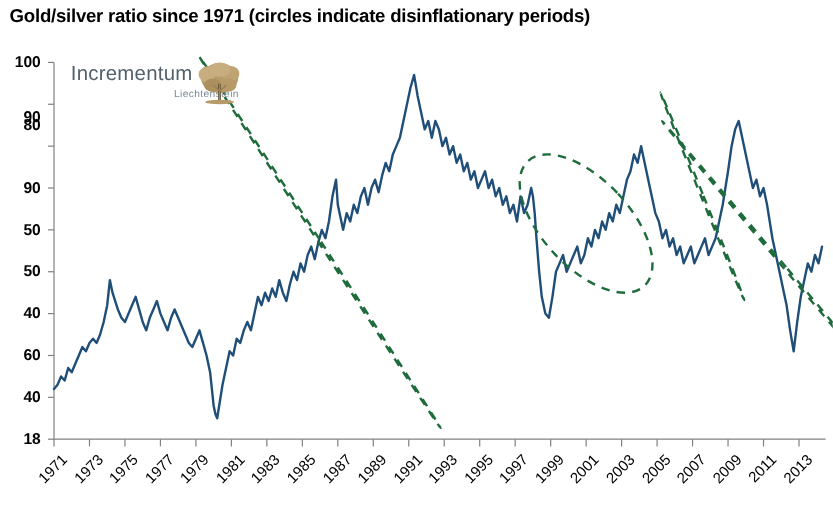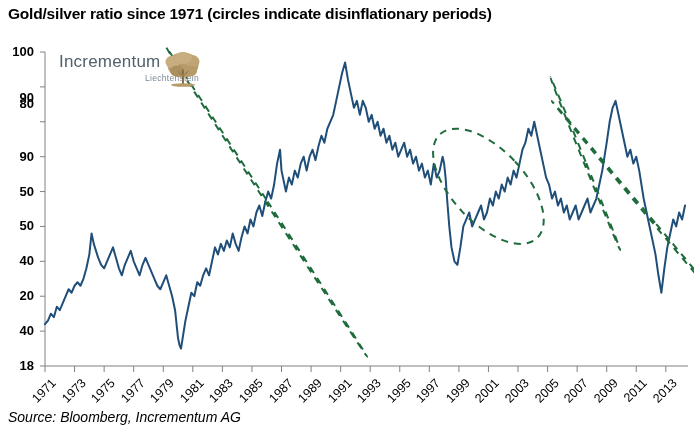--- a/index.html
+++ b/index.html
@@ -164,21 +164,21 @@
       <path d="M19 20 L19 34 L21 34 L21 20 Z" fill="#a5display"></path>
       <path d="M19.2 19 L19.2 34 L20.9 34 L20.9 19 Z" fill="#9d8252"></path>
       <path d="M20 26 L15 21 M20 26 L25.5 21" stroke="#9d8252" stroke-width="1.4" fill="none"></path>
       <ellipse cx="20" cy="35" rx="12" ry="1.8" fill="#b69a67"></ellipse>
     </svg>
   </div>
 
   <div id="ytick-labels">
       <div class="ytick-label" style="left: 2px; top: 358px;">18</div>
       <div class="ytick-label" style="left: 2px; top: 323.111px;">40</div>
-      <div class="ytick-label" style="left: 2px; top: 288.222px;">20</div>
+      <div class="ytick-label" style="left: 2px; top: 288.222px;">60</div>
       <div class="ytick-label" style="left: 2px; top: 253.333px;">40</div>
       <div class="ytick-label" style="left: 2px; top: 218.444px;">50</div>
       <div class="ytick-label" style="left: 2px; top: 183.556px;">50</div>
       <div class="ytick-label" style="left: 2px; top: 148.667px;">90</div>
       <div class="ytick-label" style="left: 2px; top: 96px;">80</div>
       <div class="ytick-label" style="left: 2px; top: 78.8889px; margin-top: 11px;">90</div>
       <div class="ytick-label" style="left: 2px; top: 44px;">100</div>
     </div>
   <div id="xtick-labels">
       <div class="xtick-label" style="left: 15px; top: 376px; width: 34px; text-align: right;">1971</div>
@@ -198,14 +198,13 @@
       <div class="xtick-label" style="left: 428.885px; top: 376px; width: 34px; text-align: right;">1999</div>
       <div class="xtick-label" style="left: 458.448px; top: 376px; width: 34px; text-align: right;">2001</div>
       <div class="xtick-label" style="left: 488.011px; top: 376px; width: 34px; text-align: right;">2003</div>
       <div class="xtick-label" style="left: 517.575px; top: 376px; width: 34px; text-align: right;">2005</div>
       <div class="xtick-label" style="left: 547.138px; top: 376px; width: 34px; text-align: right;">2007</div>
       <div class="xtick-label" style="left: 576.701px; top: 376px; width: 34px; text-align: right;">2009</div>
       <div class="xtick-label" style="left: 606.264px; top: 376px; width: 34px; text-align: right;">2011</div>
       <div class="xtick-label" style="left: 635.828px; top: 376px; width: 34px; text-align: right;">2013</div>
     </div>
 
-  <div class="source-note">Source: Bloomberg, Incrementum AG</div>
 </div>
 
 </body></html>

